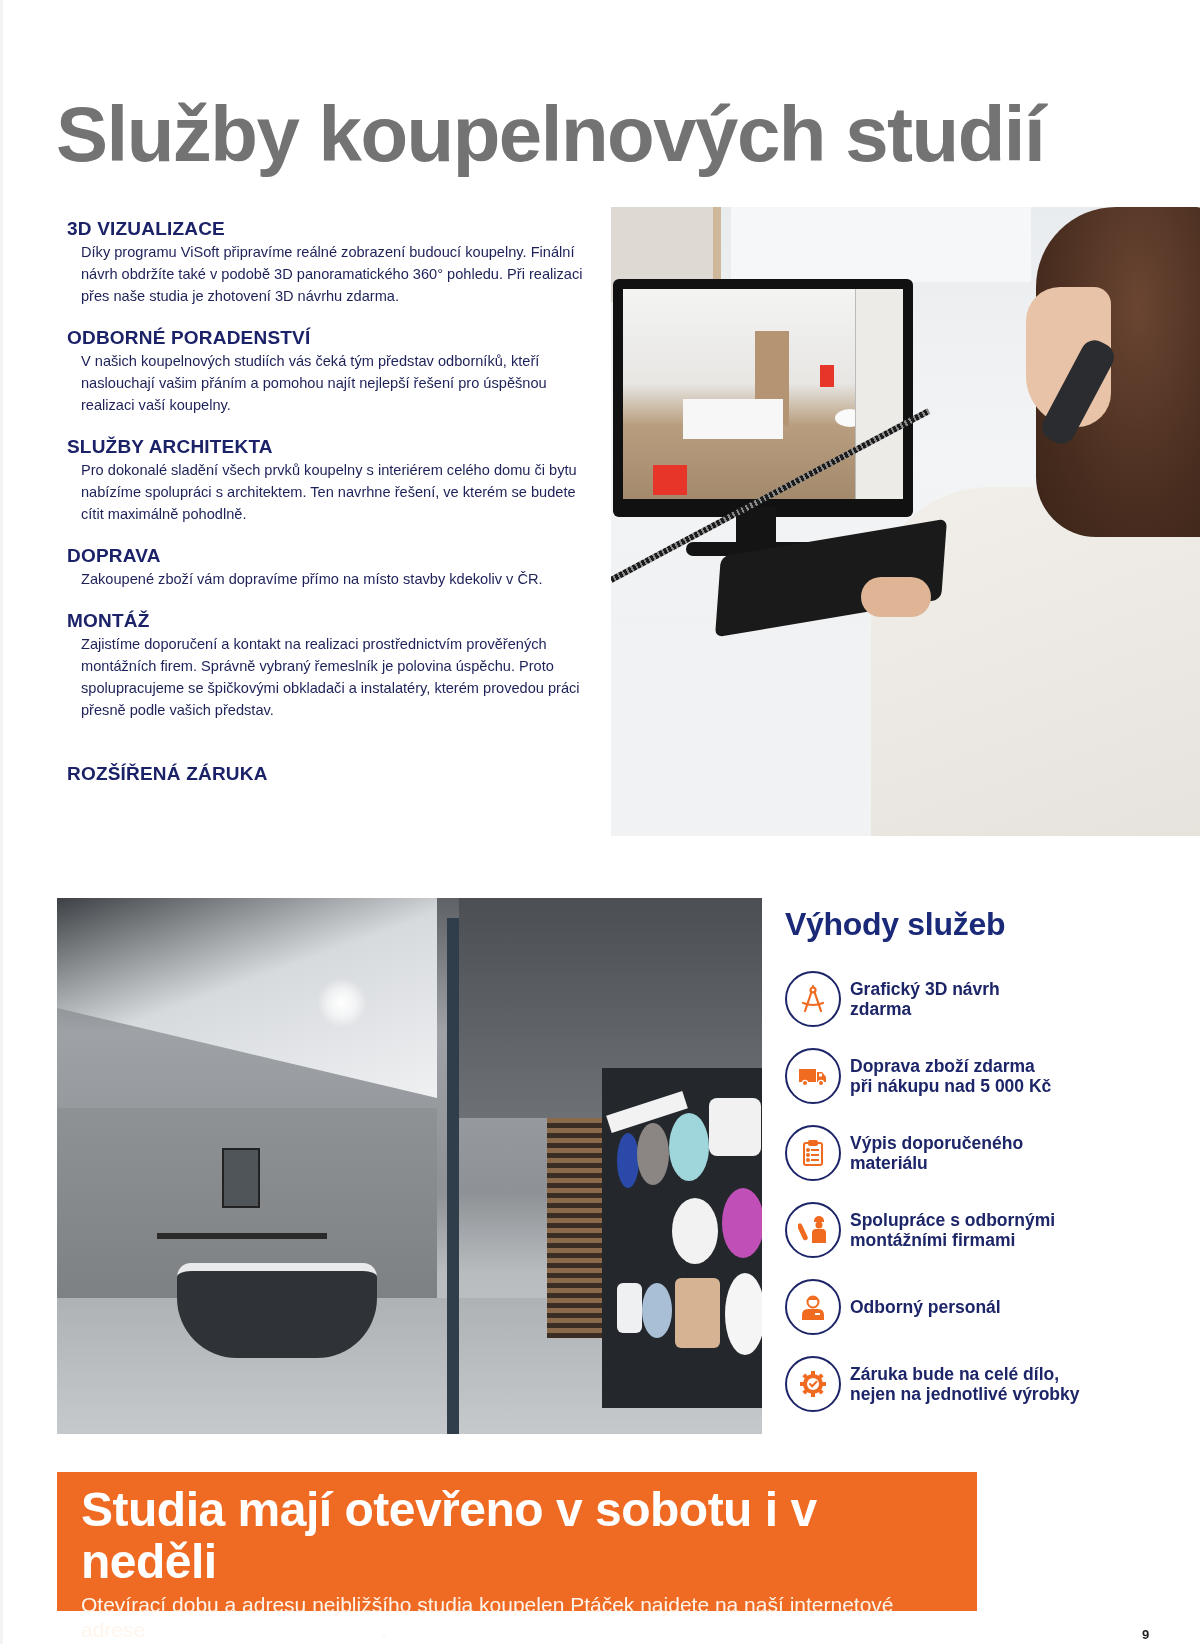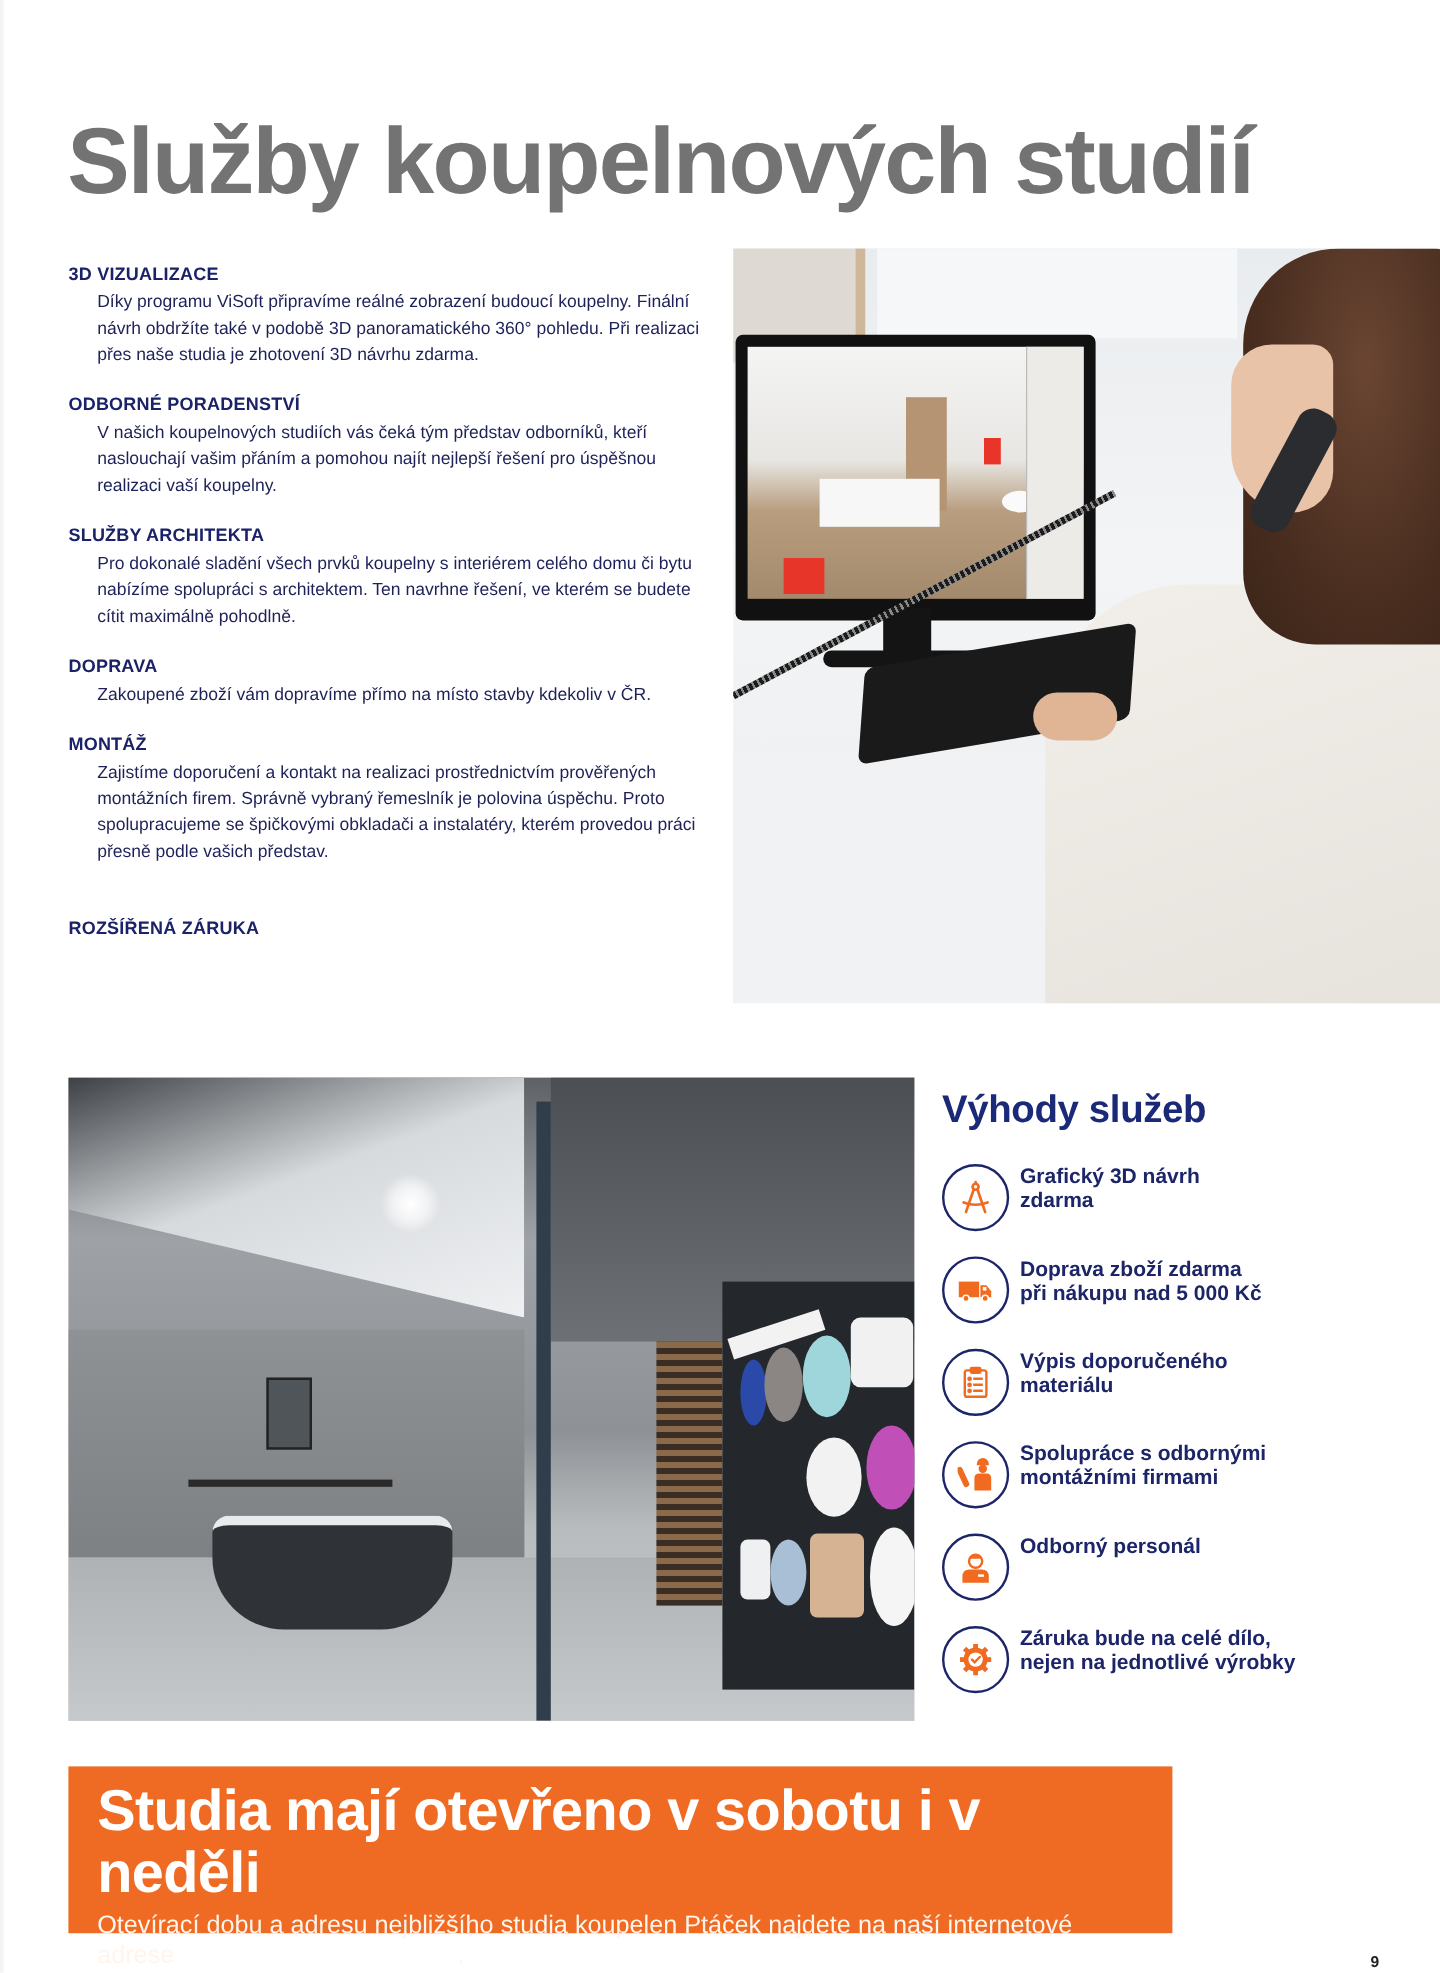--- a/index.html
+++ b/index.html
@@ -8,21 +8,21 @@
 
   .page-title {
     position: absolute; left: 56px; top: 78px;
     font-size: 78px; font-weight: 700; color: #737373; letter-spacing: -1.5px;
     line-height: 1.05; white-space: nowrap; margin-top: 16px;
   }
 
   .services { position: absolute; left: 57px; top: 218px; width: 540px; }
   .service { margin-bottom: 20px; }
   .service h3 {
-    font-size: 15px; font-weight: 700; color: #1b2268; letter-spacing: 0.2px; line-height: 22px;
+    font-size: 19px; font-weight: 700; color: #1b2268; letter-spacing: 0.2px; line-height: 22px; margin-left: 10px;
   }
   .service p {
     font-size: 14.6px; line-height: 22px; color: #1d2158; margin-top: 1px; margin-left: 24px;
   }
   .service.gap-large { margin-top: 42px; }
 
   
   .photo-office {
     position: absolute; left: 611px; top: 207px; width: 589px; height: 629px;
     background: linear-gradient(180deg, #e9ecef 0%, #f3f4f5 40%, #eceef0 100%);
@@ -74,21 +74,21 @@
   .photo-showroom .display { position:absolute; left:545px; top:170px; width:160px; height:340px; background:#24282c; }
   .photo-showroom .basin { position:absolute; border-radius:50%; }
   .photo-showroom .brand { position:absolute; left:550px; top:205px; width:80px; height:18px; background:#f2f2f2; transform:rotate(-18deg); }
 
   
   .benefits-title {
     position: absolute; left: 785px; top: 906px;
     font-size: 32px; font-weight: 700; color: #1b2a78; letter-spacing: -0.3px;
   }
   .benefits { position: absolute; left: 785px; top: 970px; width: 400px; }
-  .benefit { display:flex; height: 58px; margin-bottom: 19px; }
+  .benefit { display:flex; align-items:center; height: 58px; margin-bottom: 19px; }
   .benefit .circle {
     width: 56px; height: 56px; border: 2.5px solid #1d2569; border-radius: 50%;
     display:flex; align-items:center; justify-content:center; flex-shrink:0;
   }
   .benefit .circle svg { width: 30px; height: 30px; }
   .benefit .label {
     margin-left: 9px; font-size: 17.5px; font-weight: 700; color: #1d2569; line-height: 20px;
     white-space: pre-line;
   }
 

